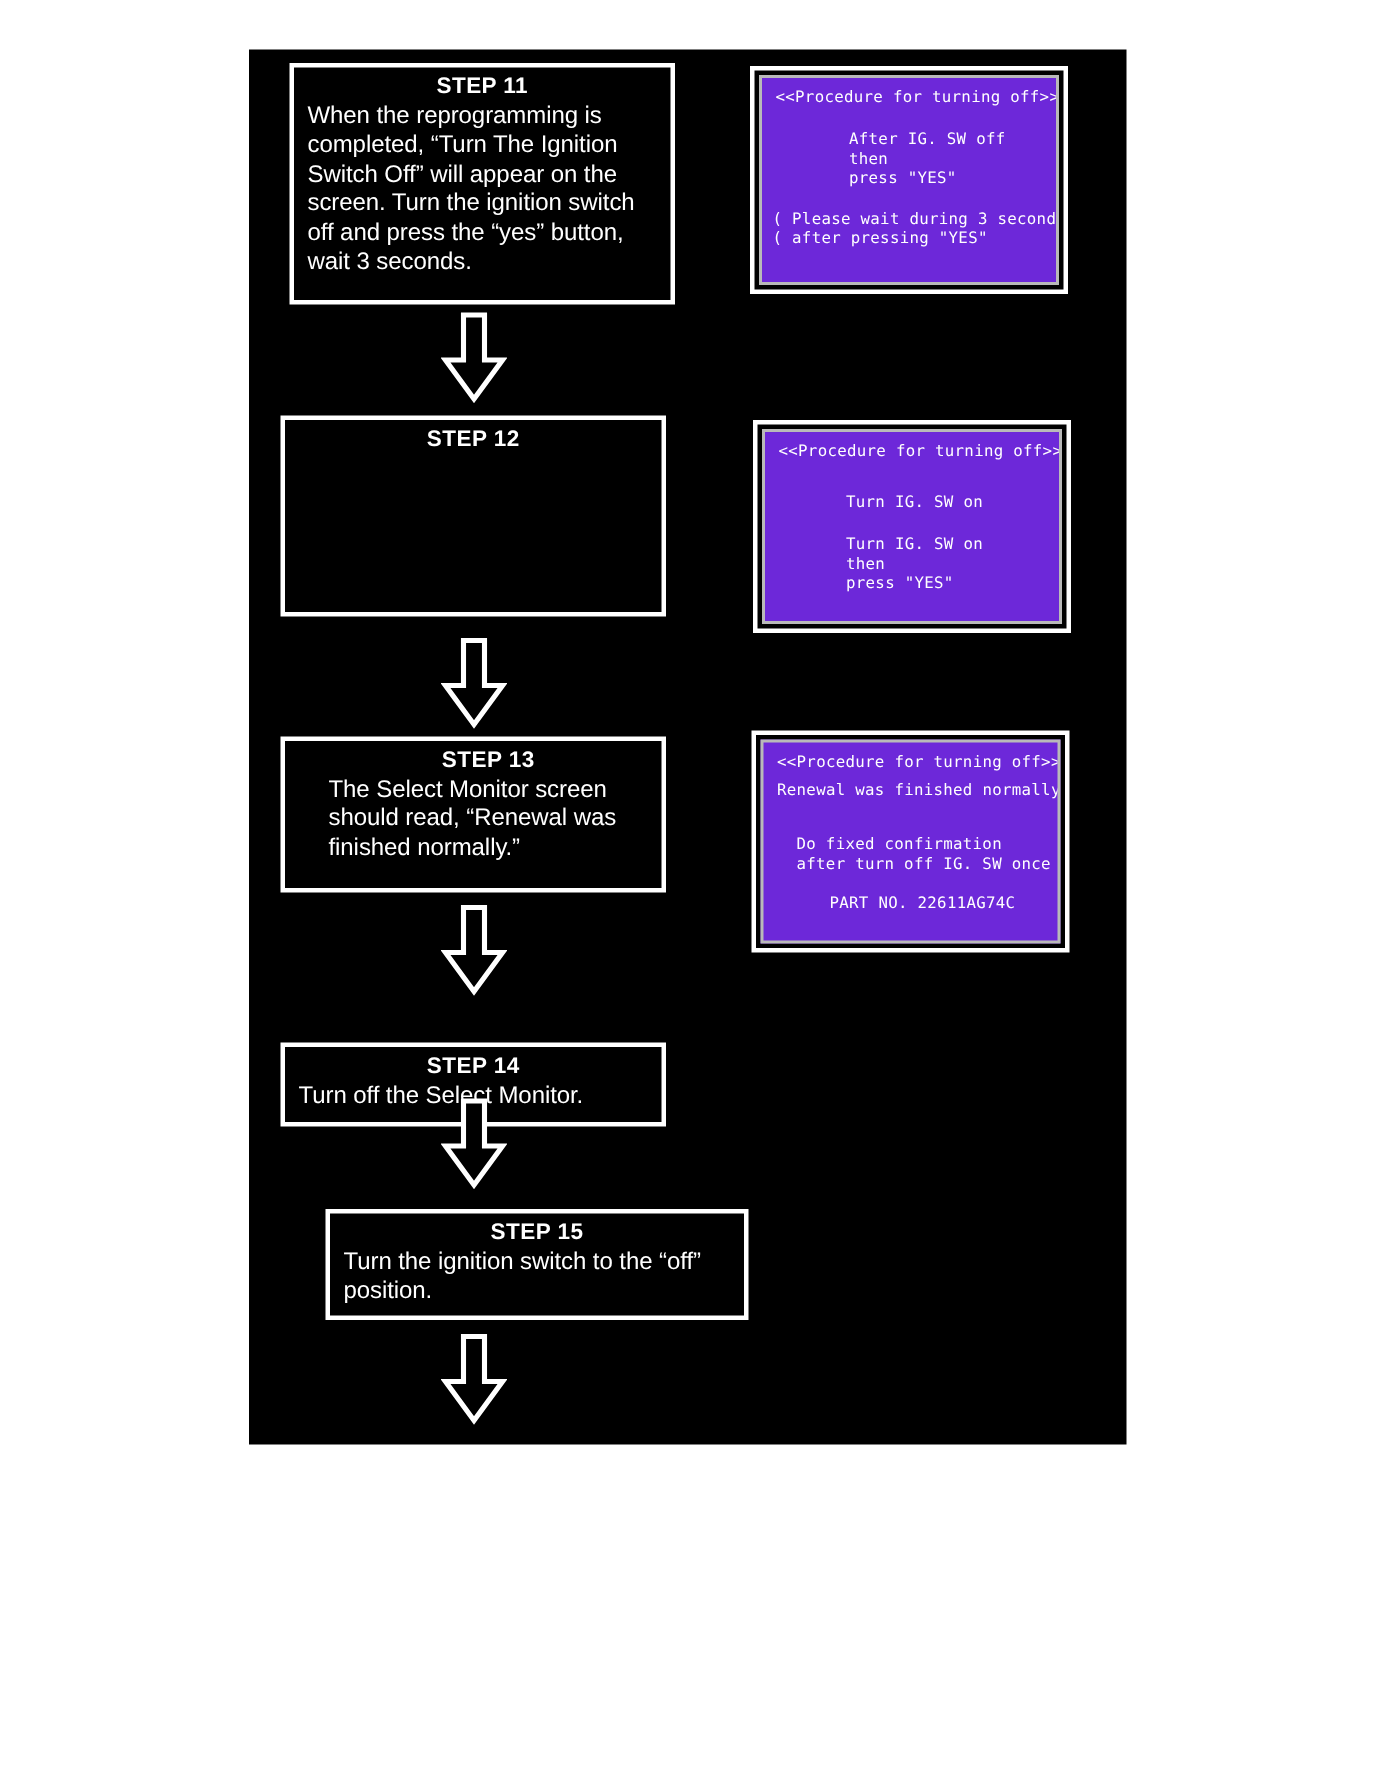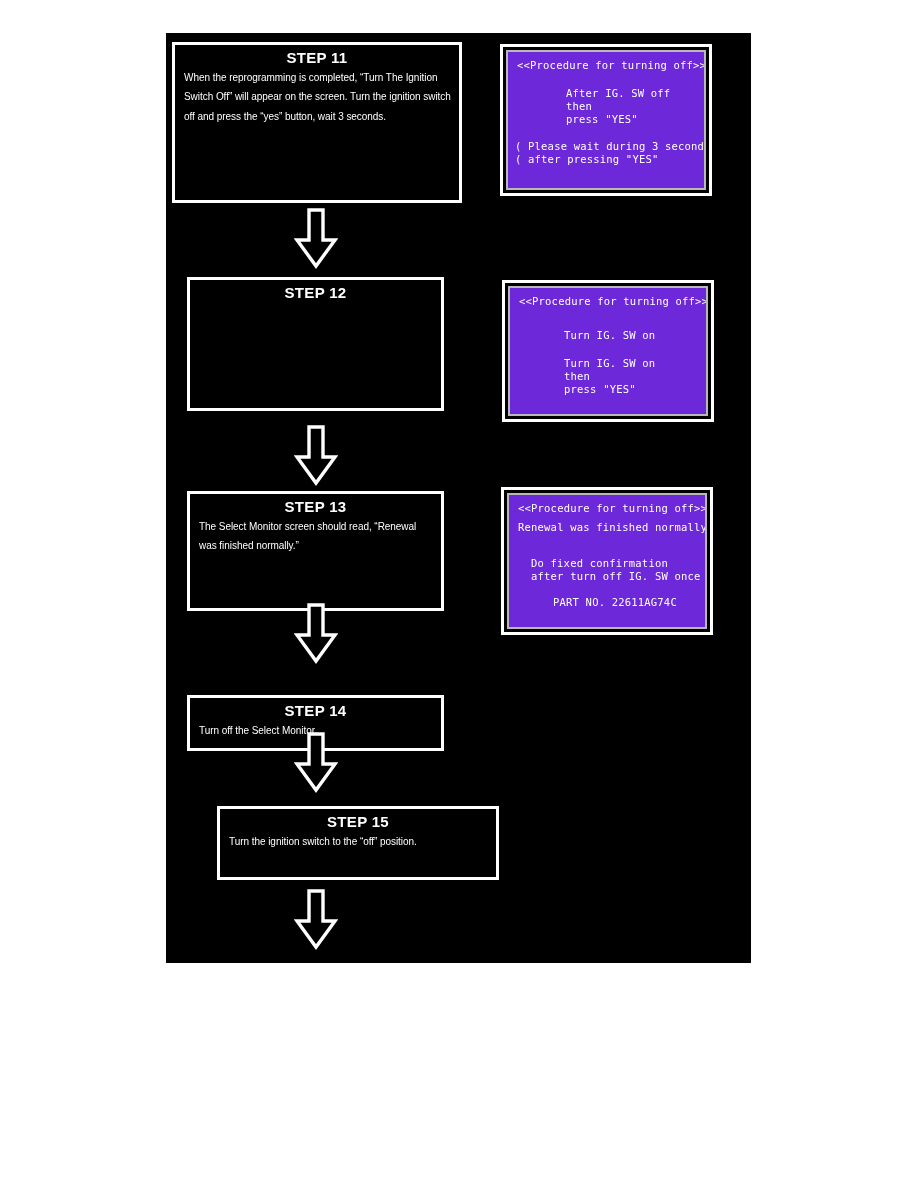--- a/index.html
+++ b/index.html
@@ -35,21 +35,21 @@
   }
   .step-title {
     text-align: center;
     font-weight: bold;
     font-size: 15px;
     line-height: 18px;
     letter-spacing: 0.3px;
     padding-top: 4px;
   }
   .step-body {
-    font-size: 10px;
+    font-size: 16px;
     line-height: 19.4px;
     padding: 1px 8px 4px 9px;
     text-align: left;
     letter-spacing: -0.05px;
   }
 
   
   .arrow {
     position: absolute;
   }
@@ -102,42 +102,42 @@
   .p3-l1   { left: 9px;  top: 26px; }
   .p3-l2   { left: 22px; top: 62px; }
   .p3-l3   { left: 22px; top: 75px; }
   .p3-l4   { left: 44px; top: 101px; }
 </style>
 </head>
 <body>
 
 <div id="canvas">
 
-  <div class="step-box" style="left:6px; top:9px; width:290px; height:161px;">
+  <div class="step-box" style="left:27px; top:9px; width:257px; height:161px;">
     <div class="step-title">STEP 11</div>
     <div class="step-body">When the reprogramming is completed, “Turn The Ignition Switch Off” will appear on the screen. Turn the ignition switch off and press the “yes” button, wait 3 seconds.</div>
   </div>
 
   <div class="arrow" style="left:128px; top:175px;">
     <svg width="44" height="62" viewBox="0 0 44 62" aria-hidden="true">
       <polygon points="15,2 29,2 29,32 41,32 22,58 3,32 15,32" fill="#000000" stroke="#ffffff" stroke-width="3.4" stroke-linejoin="miter"></polygon>
     </svg>
   </div>
 
   <div class="step-box" style="left:21px; top:244px; width:257px; height:134px;">
     <div class="step-title">STEP 12</div>
   </div>
 
   <div class="arrow" style="left:128px; top:392px;">
     <svg width="44" height="62" viewBox="0 0 44 62" aria-hidden="true">
       <polygon points="15,2 29,2 29,32 41,32 22,58 3,32 15,32" fill="#000000" stroke="#ffffff" stroke-width="3.4" stroke-linejoin="miter"></polygon>
     </svg>
   </div>
 
-  <div class="step-box" style="left:21px; top:458px; width:257px; height:120px;">
+  <div class="step-box" style="left:21px; top:458px; width:257px; height:104px;padding-left:20px;">
     <div class="step-title">STEP 13</div>
     <div class="step-body">The Select Monitor screen should read, “Renewal was finished normally.”</div>
   </div>
 
   <div class="arrow" style="left:128px; top:570px;">
     <svg width="44" height="62" viewBox="0 0 44 62" aria-hidden="true">
       <polygon points="15,2 29,2 29,32 41,32 22,58 3,32 15,32" fill="#000000" stroke="#ffffff" stroke-width="3.4" stroke-linejoin="miter"></polygon>
     </svg>
   </div>
 

